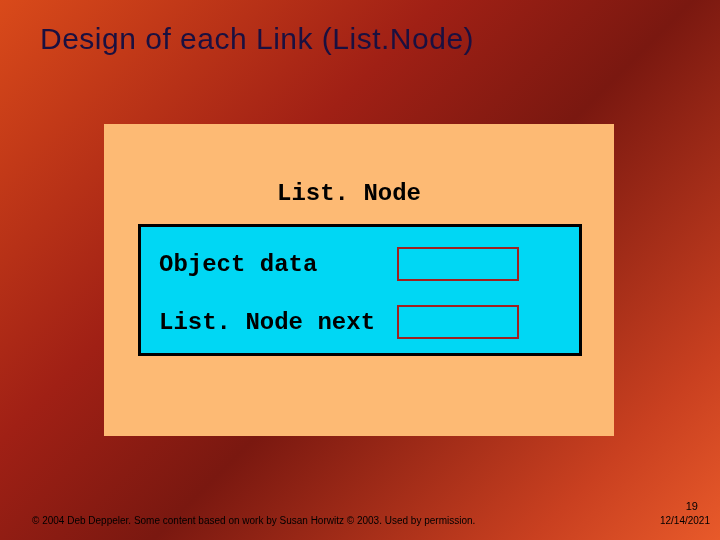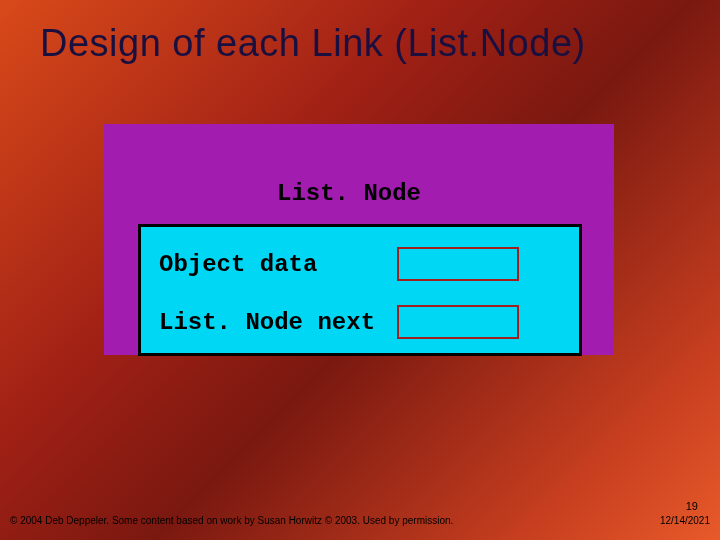--- a/index.html
+++ b/index.html
@@ -6,32 +6,32 @@
   html, body { width: 720px; height: 540px; overflow: hidden; }
   body {
     background: linear-gradient(135deg, #d94a1a 0%, #a02015 35%, #7a1810 55%, #c94020 85%, #e85a2a 100%);
     font-family: Arial, Helvetica, sans-serif;
     position: relative;
   }
   .title {
     position: absolute;
     top: 22px;
     left: 40px;
-    font-size: 38px;
+    font-size: 30px;
     font-weight: normal;
     color: #1a1040;
     letter-spacing: 0.5px;
   }
   .diagram-panel {
     position: absolute;
     top: 124px;
     left: 104px;
     width: 510px;
-    height: 231px;
-    background: #a21caf;
+    height: 312px;
+    background: #fdba74;
   }
   .class-label {
     position: absolute;
     top: 56px;
     left: 173px;
     font-family: "Courier New", Courier, monospace;
     font-size: 24px;
     font-weight: bold;
     color: #000;
   }
@@ -61,21 +61,21 @@
   }
   .field-box {
     width: 122px;
     height: 34px;
     border: 2px solid #a02020;
     background: #00d7f4;
   }
   .footer {
     position: absolute;
     bottom: 14px;
-    left: 10px;
+    left: 32px;
     font-size: 10px;
     color: #000;
   }
   .page-num {
     position: absolute;
     bottom: 28px;
     right: 22px;
     font-size: 11px;
     color: #000;
     text-align: right;

